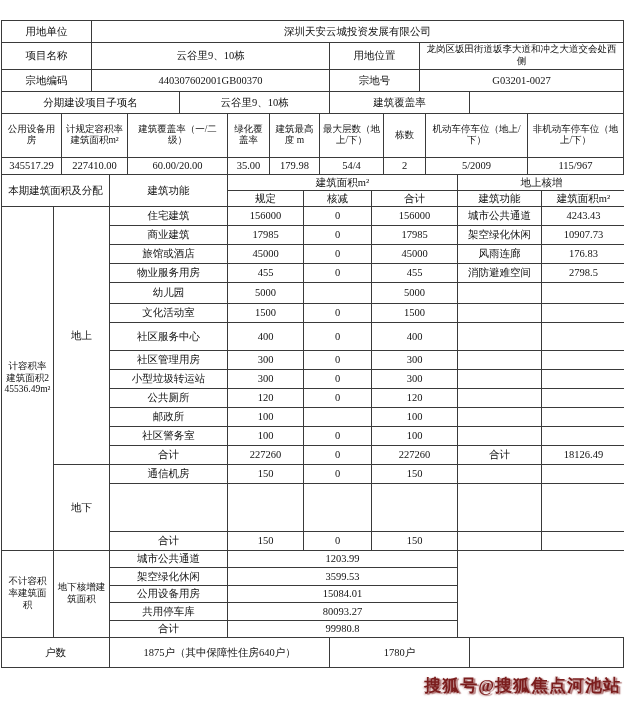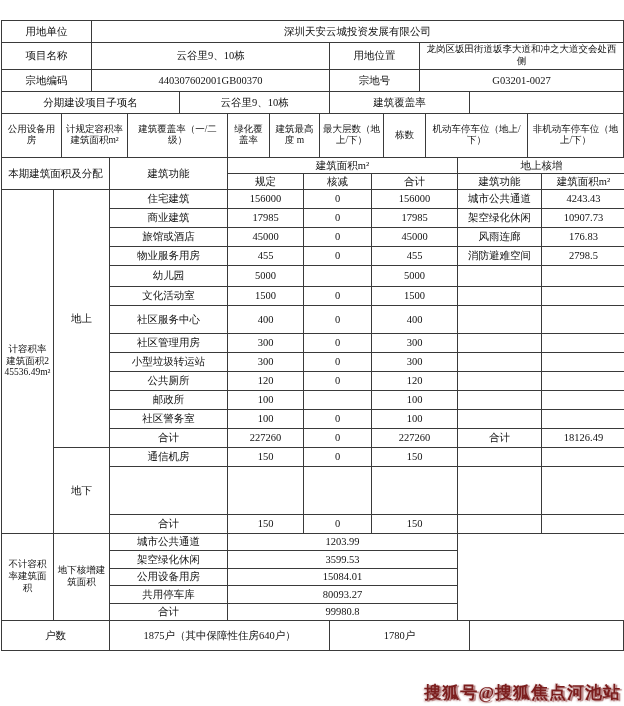--- a/index.html
+++ b/index.html
@@ -8,21 +8,21 @@
   .page{position:relative;width:624px;height:706px;overflow:hidden;
         box-sizing:border-box;padding-top:20px;background:#fff;}
   table{border-collapse:collapse;table-layout:fixed;width:622px;margin-left:1px;}
   table.stack{margin-top:-1px;}
   td,th{border:1px solid #3a3a3a;font-weight:normal;font-size:10.5px;
         text-align:center;vertical-align:middle;padding:1px 2px;
         overflow:hidden;line-height:1.25;word-break:break-all;}
   .small{font-size:9.5px;}
   .hdr{font-size:9.5px;line-height:1.2;}
   .lbl{font-size:10.5px;}
-  .watermark{position:absolute;right:3px;bottom:2px;font-size:17px;
+  .watermark{position:absolute;right:3px;bottom:9px;font-size:17px;
         font-weight:bold;color:#7b1d1d;letter-spacing:1px;white-space:nowrap;
         text-shadow:2px 1px 1px rgba(123,29,29,.55),-1px 1px 2px rgba(123,29,29,.35);}
 </style>
 </head>
 <body>
 
 <div class="page">
 
   <table>
     <colgroup>
@@ -85,20 +85,31 @@
       <th class="hdr">公用设备用房</th>
       <th class="hdr">计规定容积率建筑面积m²</th>
       <th class="hdr">建筑覆盖率（一/二级）</th>
       <th class="hdr">绿化覆盖率</th>
       <th class="hdr">建筑最高度 m</th>
       <th class="hdr">最大层数（地上/下）</th>
       <th class="hdr">栋数</th>
       <th class="hdr">机动车停车位（地上/下）</th>
       <th class="hdr">非机动车停车位（地上/下）</th>
     </tr>
+    <tr style="height:17px">
+      <td>345517.29</td>
+      <td>227410.00</td>
+      <td>60.00/20.00</td>
+      <td>35.00</td>
+      <td>179.98</td>
+      <td>54/4</td>
+      <td>2</td>
+      <td>5/2009</td>
+      <td>115/967</td>
+    </tr>
   </tbody>
     </table>
 
   <table class="stack">
     <colgroup>
         <col style="width:52px">
         <col style="width:56px">
         <col style="width:118px">
         <col style="width:76px">
         <col style="width:68px">

